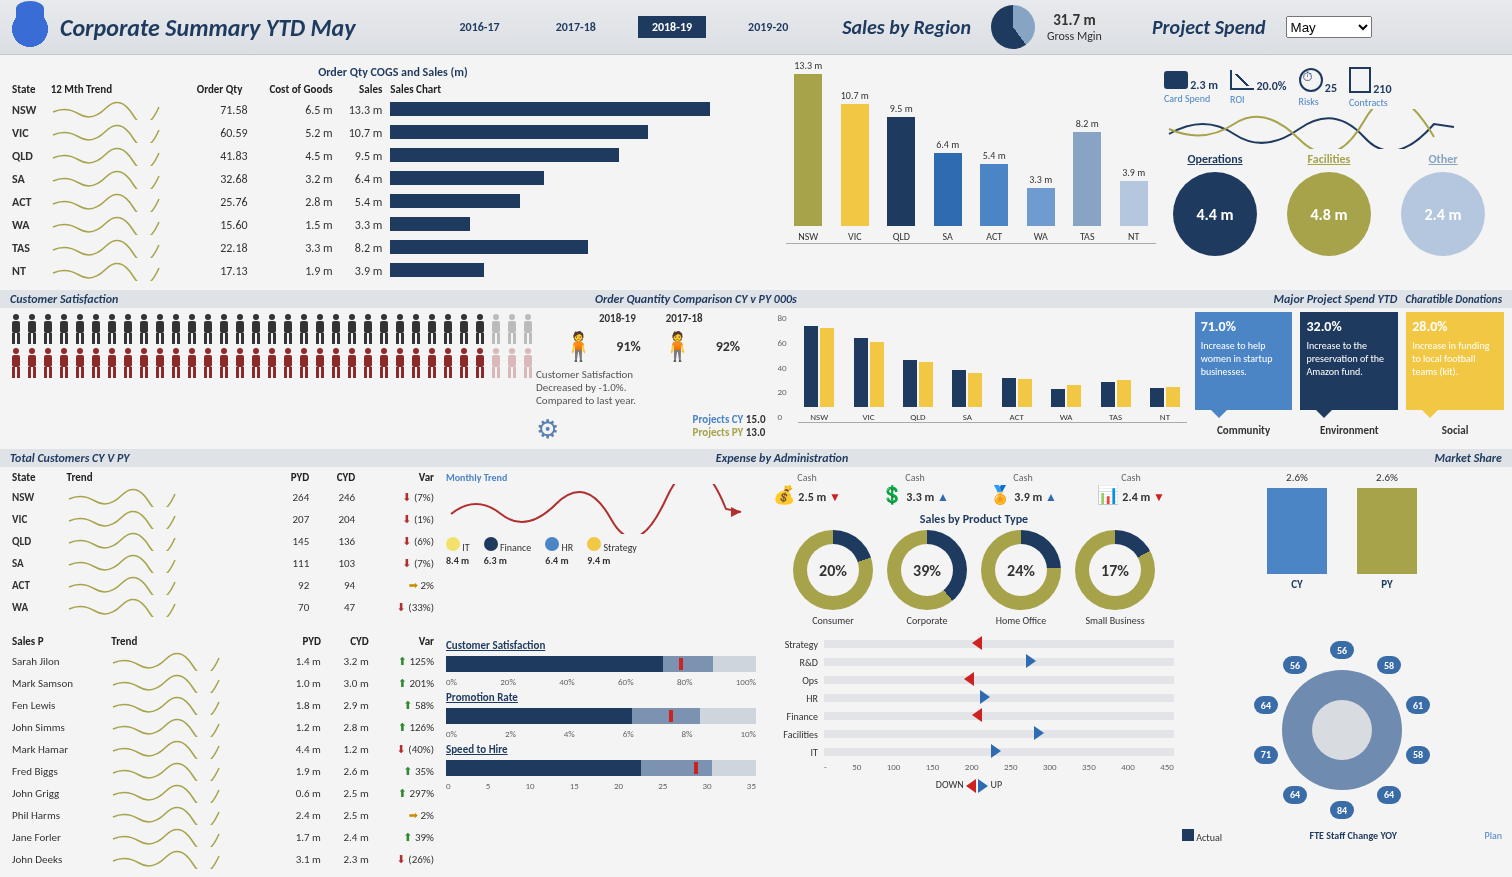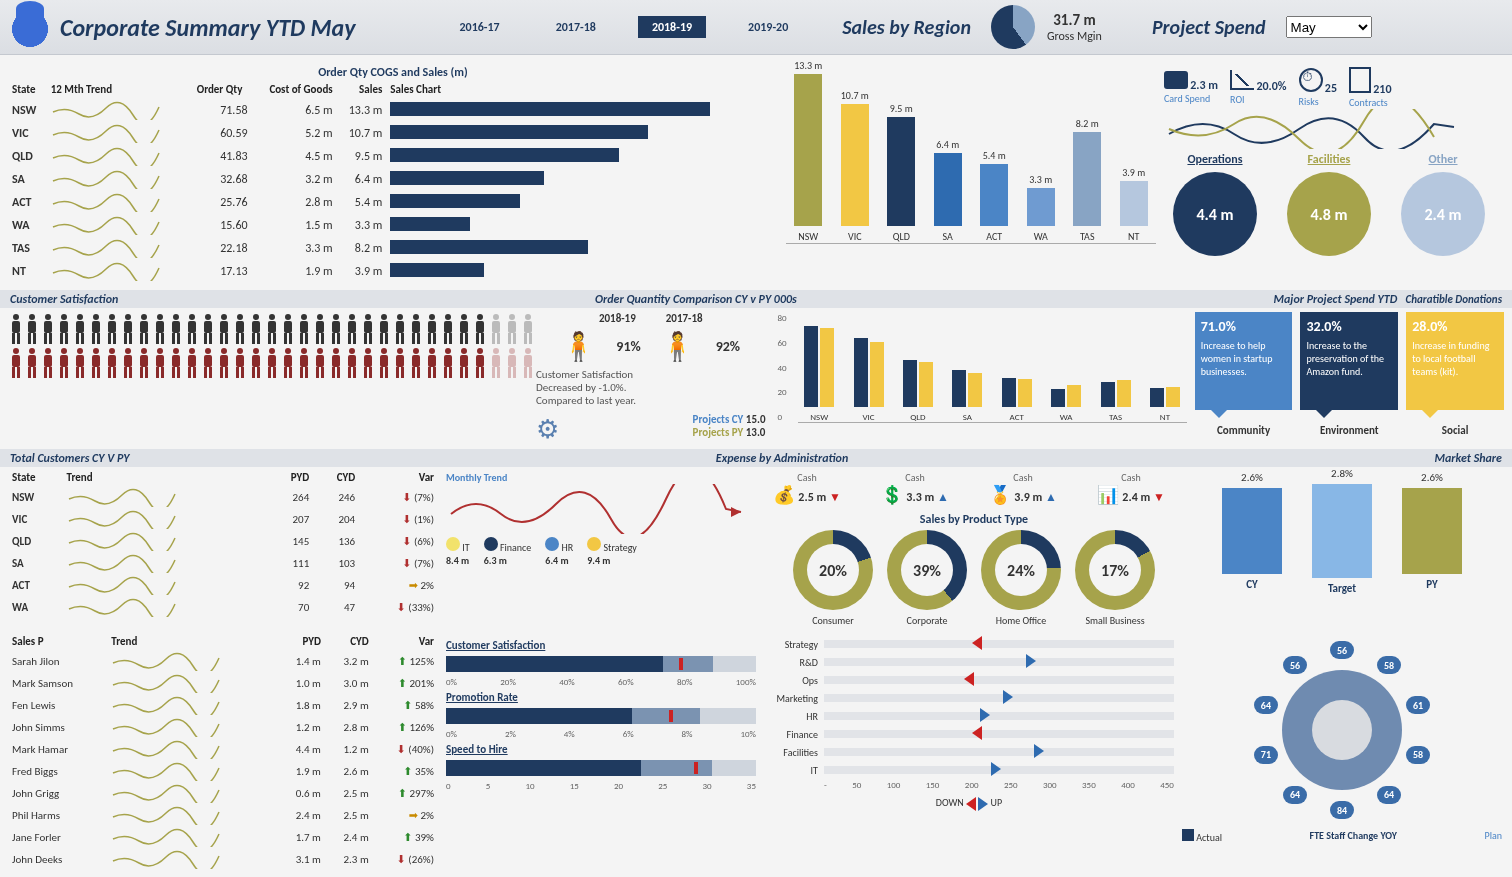--- a/index.html
+++ b/index.html
@@ -1011,25 +1011,20 @@
         </div>
   </div>
   <div class="panel" style="width:300px">
     <div class="mshare" id="mshare">
           <div class="col">
             <div class="v">2.6%</div>
             <div class="bar" style="height:86.66666666666667px;background:#4b85c6"></div>
             <div class="lbl">CY</div>
           </div>
           <div class="col">
-            <div class="v">2.8%</div>
-            <div class="bar" style="height:93.33333333333333px;background:#88b7e6"></div>
-            <div class="lbl">Target</div>
-          </div>
-          <div class="col">
             <div class="v">2.6%</div>
             <div class="bar" style="height:86.66666666666667px;background:#a6a34b"></div>
             <div class="lbl">PY</div>
           </div>
         </div>
   </div>
 </div>
 
 
 <div class="row4">
@@ -1221,26 +1216,20 @@
           <div class="plan-row">
             <div class="cat">R&amp;D</div>
             <div class="track">
               <div class="mark tri-right" style="left:57.77777777777777%;border-left-color:#2e6bb0"></div>
             </div>
           </div>
           <div class="plan-row">
             <div class="cat">Ops</div>
             <div class="track">
               <div class="mark tri-left" style="left:40%;border-right-color:#c22"></div>
-            </div>
-          </div>
-          <div class="plan-row">
-            <div class="cat">Marketing</div>
-            <div class="track">
-              <div class="mark tri-right" style="left:51.11111111111111%;border-left-color:#2e6bb0"></div>
             </div>
           </div>
           <div class="plan-row">
             <div class="cat">HR</div>
             <div class="track">
               <div class="mark tri-right" style="left:44.44444444444444%;border-left-color:#2e6bb0"></div>
             </div>
           </div>
           <div class="plan-row">
             <div class="cat">Finance</div>

